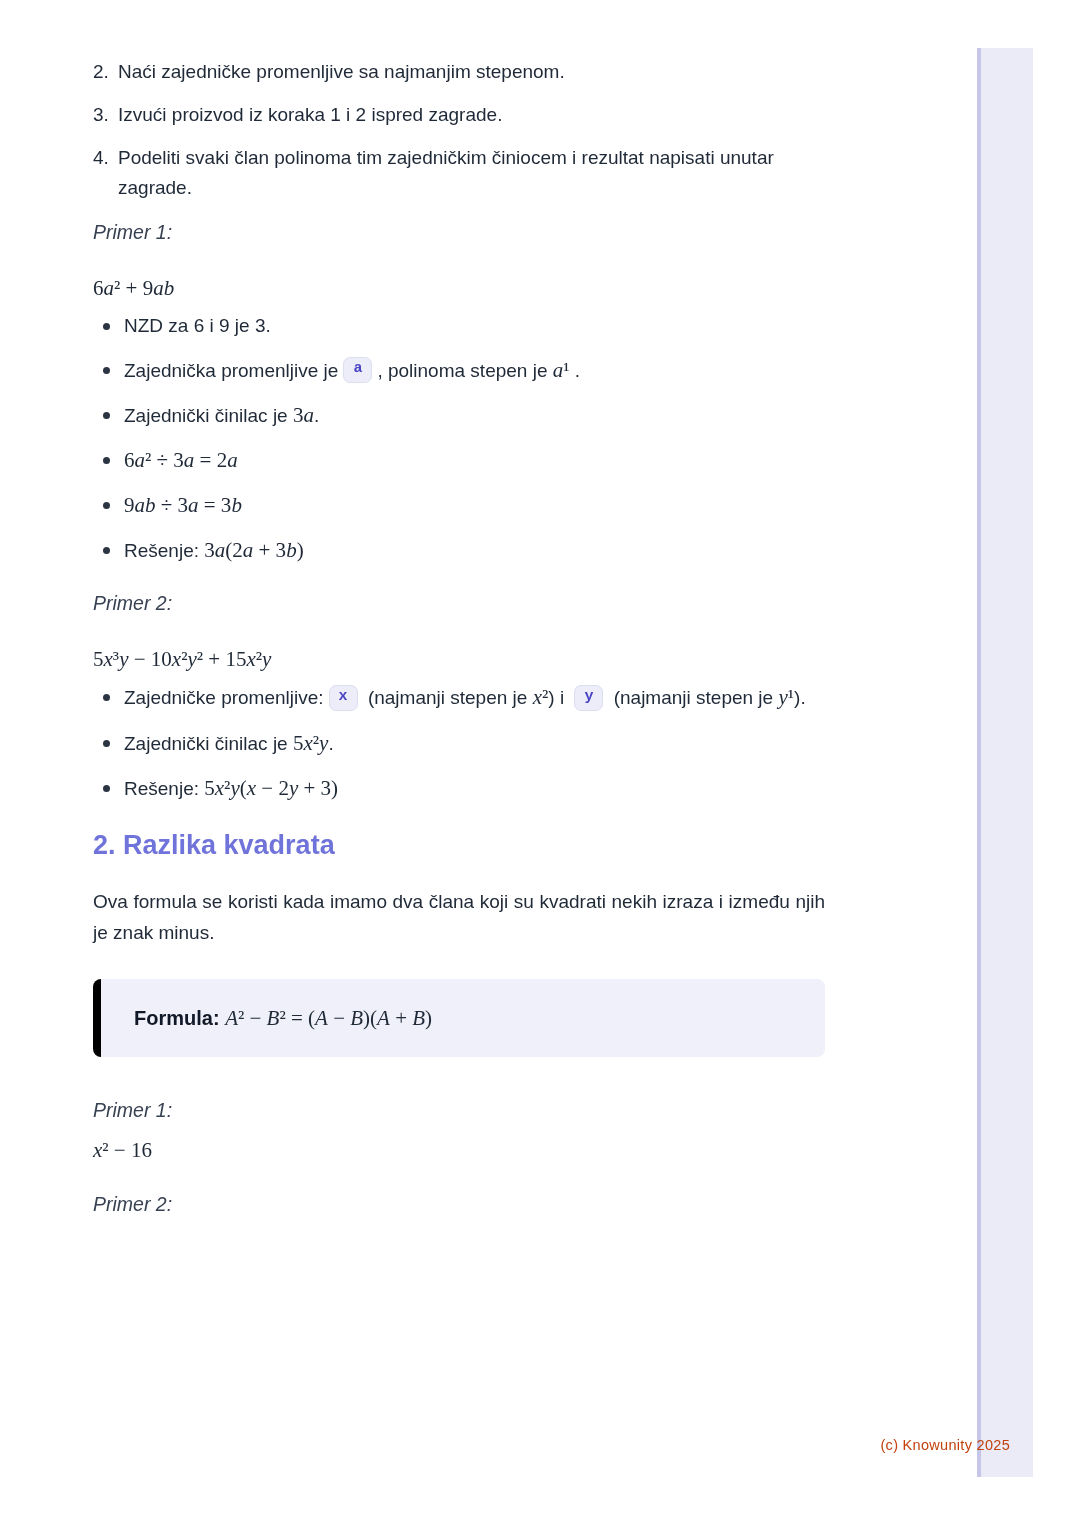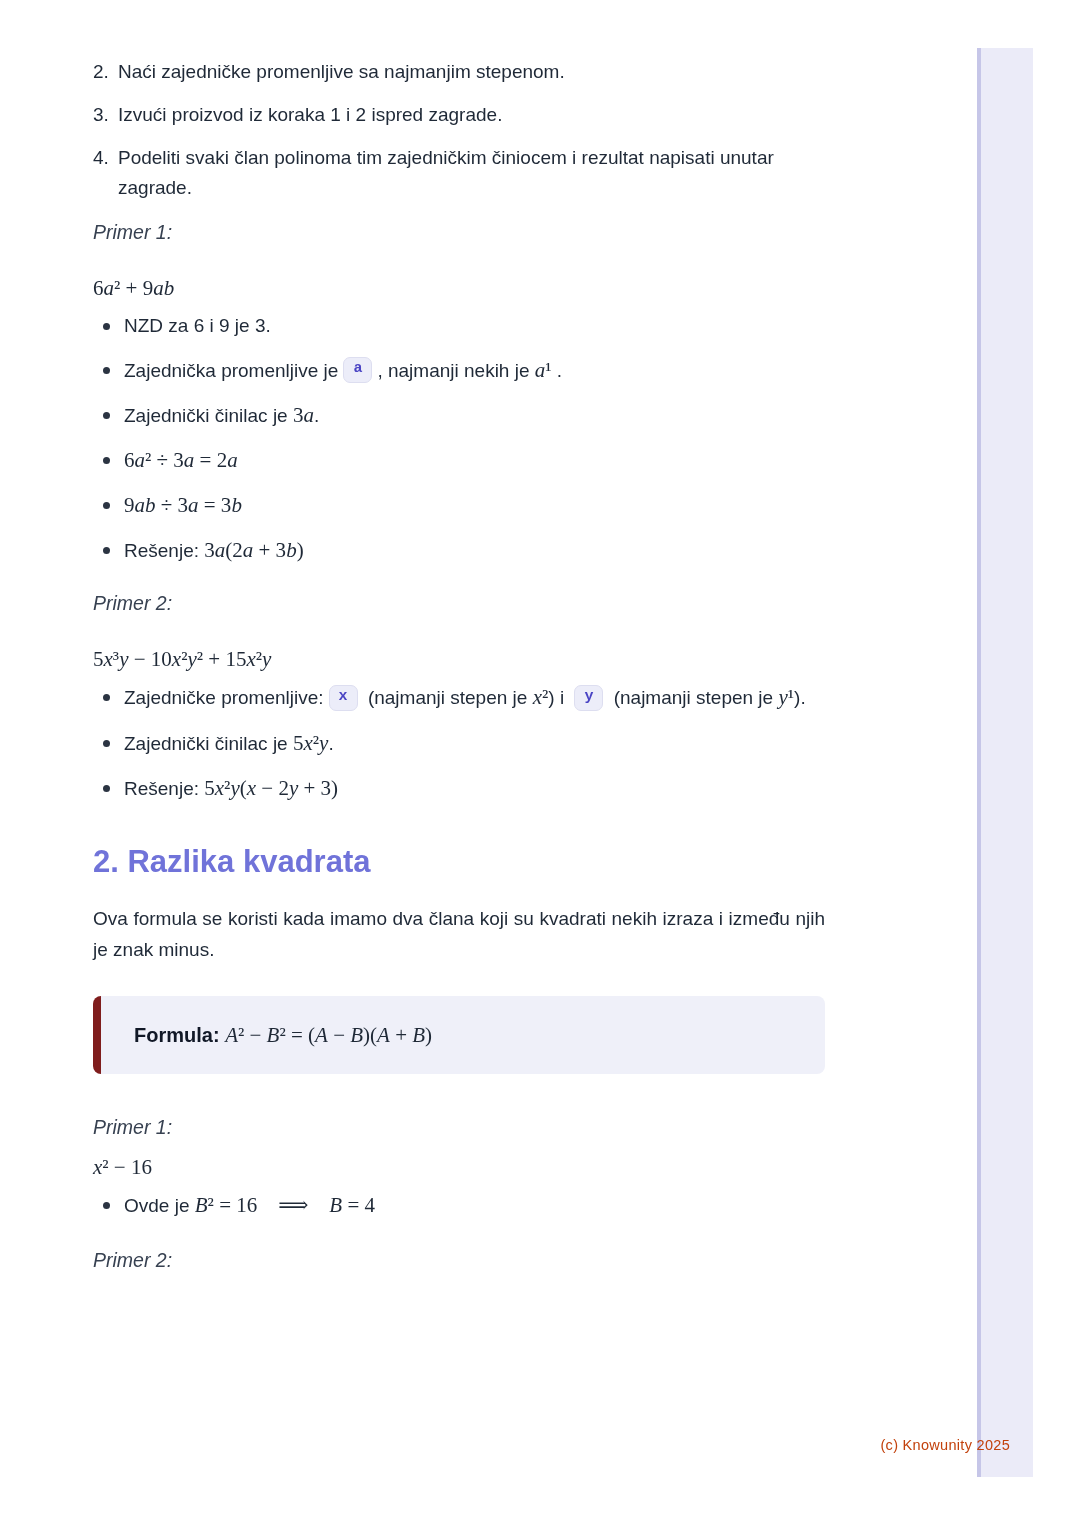--- a/index.html
+++ b/index.html
@@ -43,29 +43,29 @@
   
   .chip {
     display:inline-block; vertical-align:middle; margin:0 5px 3px 5px;
     background:#ECEDF9; border:1px solid #DDDEF0; border-radius:7px;
     padding:1px 9px 3px 9px;
     font-family:"Liberation Mono","DejaVu Sans Mono",monospace;
     font-weight:bold; font-size:15px; color:#4A44C4; line-height:20px;
   }
 
   
-  .h2 { margin-top:41px; font-size:31px; line-height:34px; font-weight:bold; color:#7073D9; }
+  .h2 { margin-top:24px; font-size:27px; line-height:34px; font-weight:bold; color:#7073D9; }
 
   
   .para { margin-top:24px; font-size:19px; line-height:31px; text-align:justify; color:#1f2937; }
 
   
   .callout {
     margin-top:31px; background:#EFF0F9;
-    border-left:8px solid #7f1d1d; border-radius:8px;
+    border-left:8px solid #000000; border-radius:8px;
     padding:26px 24px 26px 33px; font-size:20px; line-height:26px;
   }
   .callout b { font-size:20px; color:#111827; }
 
   
   .edge-strip {
     position:absolute; left:977px; top:48px; width:52px; height:1429px;
     background:#EBEBF8; border-left:4px solid #C6C6E8; z-index:1;
   }
 
@@ -97,21 +97,21 @@
     </div>
   </div>
 
   <div class="primer mt14">Primer 1:</div>
   <div class="mathblock"><span class="math">6<i>a</i>² + 9<i>ab</i></span></div>
   <div class="blist">
     <div class="bitem">
       <span>NZD za 6 i 9 je 3.</span>
     </div>
     <div class="bitem">
-      <span>Zajednička promenljive je</span><span class="chip">a</span><span>, najmanji nekih je </span><span class="math"><i>a</i>¹</span><span> .</span>
+      <span>Zajednička promenljive je</span><span class="chip">a</span><span>, polinoma stepen je </span><span class="math"><i>a</i>¹</span><span> .</span>
     </div>
     <div class="bitem">
       <span>Zajednički činilac je </span><span class="math">3<i>a</i></span><span>.</span>
     </div>
     <div class="bitem">
       <span class="math">6<i>a</i>² ÷ 3<i>a</i> = 2<i>a</i></span>
     </div>
     <div class="bitem">
       <span class="math">9<i>ab</i> ÷ 3<i>a</i> = 3<i>b</i></span>
     </div>
@@ -137,22 +137,19 @@
   <div class="h2">2. Razlika kvadrata</div>
   <div class="para">Ova formula se koristi kada imamo dva člana koji su kvadrati nekih izraza i između njih je znak minus.</div>
 
   <div class="callout">
     <b>Formula: </b><span class="math"><i>A</i>² − <i>B</i>² = (<i>A</i> − <i>B</i>)(<i>A</i> + <i>B</i>)</span>
   </div>
 
   <div class="primer mt38">Primer 1:</div>
   <div class="mathblock" style="margin-top:10px"><span class="math"><i>x</i>² − 16</span></div>
   <div class="blist">
-    <div class="bitem">
-      <span>Ovde je </span><span class="math"><i>B</i>² = 16  ⟹  <i>B</i> = 4</span>
-    </div>
   </div>
 
   <div class="primer mt24">Primer 2:</div>
 
 </div>
 
 <div class="footer">(c) Knowunity 2025</div>
 
 </body></html>

